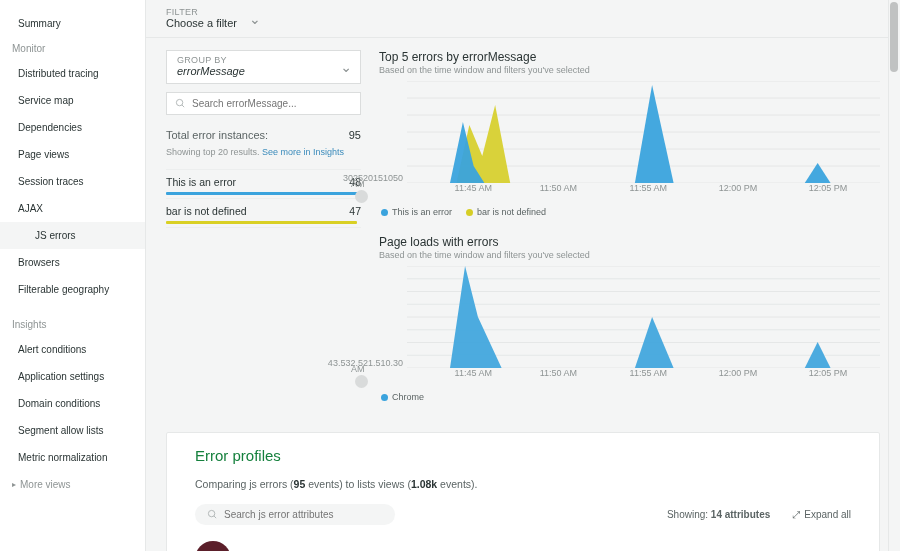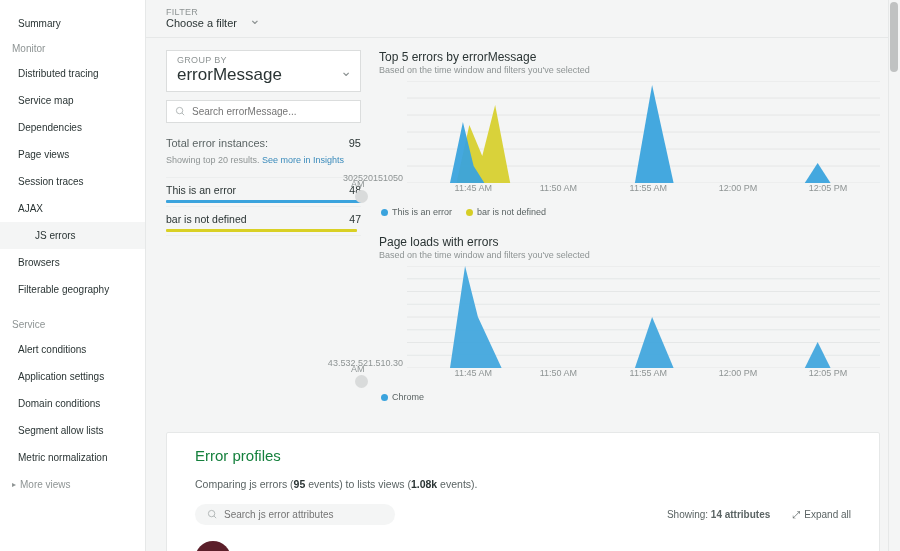--- a/index.html
+++ b/index.html
@@ -16,21 +16,21 @@
   .scrollbar-track { position:absolute; right:0; top:0; bottom:0; width:12px; background:#f4f5f5; border-left:1px solid #e6e8e8;}
   .filter-bar { display: flex; align-items: center; padding: 8px 20px; height: 38px; border-bottom: 1px solid #e6e8e8; }
   .filter-label { font-size: 9px; color: #8e9494; letter-spacing: 0.3px; }
   .filter-value { font-size: 11px; color: #2a3434; }
   .filter-group { display:flex; flex-direction:column; line-height:1.1; }
   .filter-caret { color:#8e9494; font-size:14px; margin-left:12px; }
   .content { display: flex; padding: 12px 20px; gap: 18px; }
   .left-col { width: 195px; }
   .groupby { background:#fff; border:1px solid #dbdddd; padding:4px 10px 6px; position:relative; }
   .groupby-label { font-size:9px; color:#8e9494; letter-spacing:.3px; }
-  .groupby-value { font-size:17px; color:#2a3434; }
+  .groupby-value { font-size:11px; color:#2a3434;font-style:italic; }
   .groupby .caret { position:absolute; right:8px; top:50%; transform:translateY(-50%); color:#8e9494; font-size:14px; }
   .search-box { margin-top:8px; background:#fff; border:1px solid #dbdddd; display:flex; align-items:center; padding:5px 8px; }
   .search-box .icon { color:#aeb3b3; margin-right:6px; display:flex; }
   .search-box input { border:none; outline:none; font-size:10px; color:#2a3434; flex:1; background:transparent; }
   .total-row { display:flex; justify-content:space-between; font-size:11px; color:#5b6464; margin-top:14px; }
   .total-row .val { color:#2a3434; }
   .showing { font-size:9px; color:#8e9494; margin-top:6px; }
   .showing a { color:#3a8bbb; text-decoration:none; }
   .error-list { margin-top:12px; border-top:1px solid #eceeee; }
   .error-row { padding:6px 0 3px; border-bottom:1px solid #eceeee; cursor:pointer; }
@@ -77,21 +77,21 @@
     <div class="sidebar-section-title">Monitor</div>
     <div class="sidebar-item">Distributed tracing</div>
     <div class="sidebar-item">Service map</div>
     <div class="sidebar-item">Dependencies</div>
     <div class="sidebar-item">Page views</div>
     <div class="sidebar-item">Session traces</div>
     <div class="sidebar-item">AJAX</div>
     <div class="sidebar-item active">JS errors</div>
     <div class="sidebar-item">Browsers</div>
     <div class="sidebar-item">Filterable geography</div>
-    <div class="sidebar-section-title" style="margin-top:10px;">Service</div>
+    <div class="sidebar-section-title" style="margin-top:10px;">Insights</div>
     <div class="sidebar-item">Alert conditions</div>
     <div class="sidebar-item">Application settings</div>
     <div class="sidebar-item">Domain conditions</div>
     <div class="sidebar-item">Segment allow lists</div>
     <div class="sidebar-item">Metric normalization</div>
     <div class="more-views">
       <span class="caret">▸</span>
       <span>More views</span>
     </div>
   </div>

